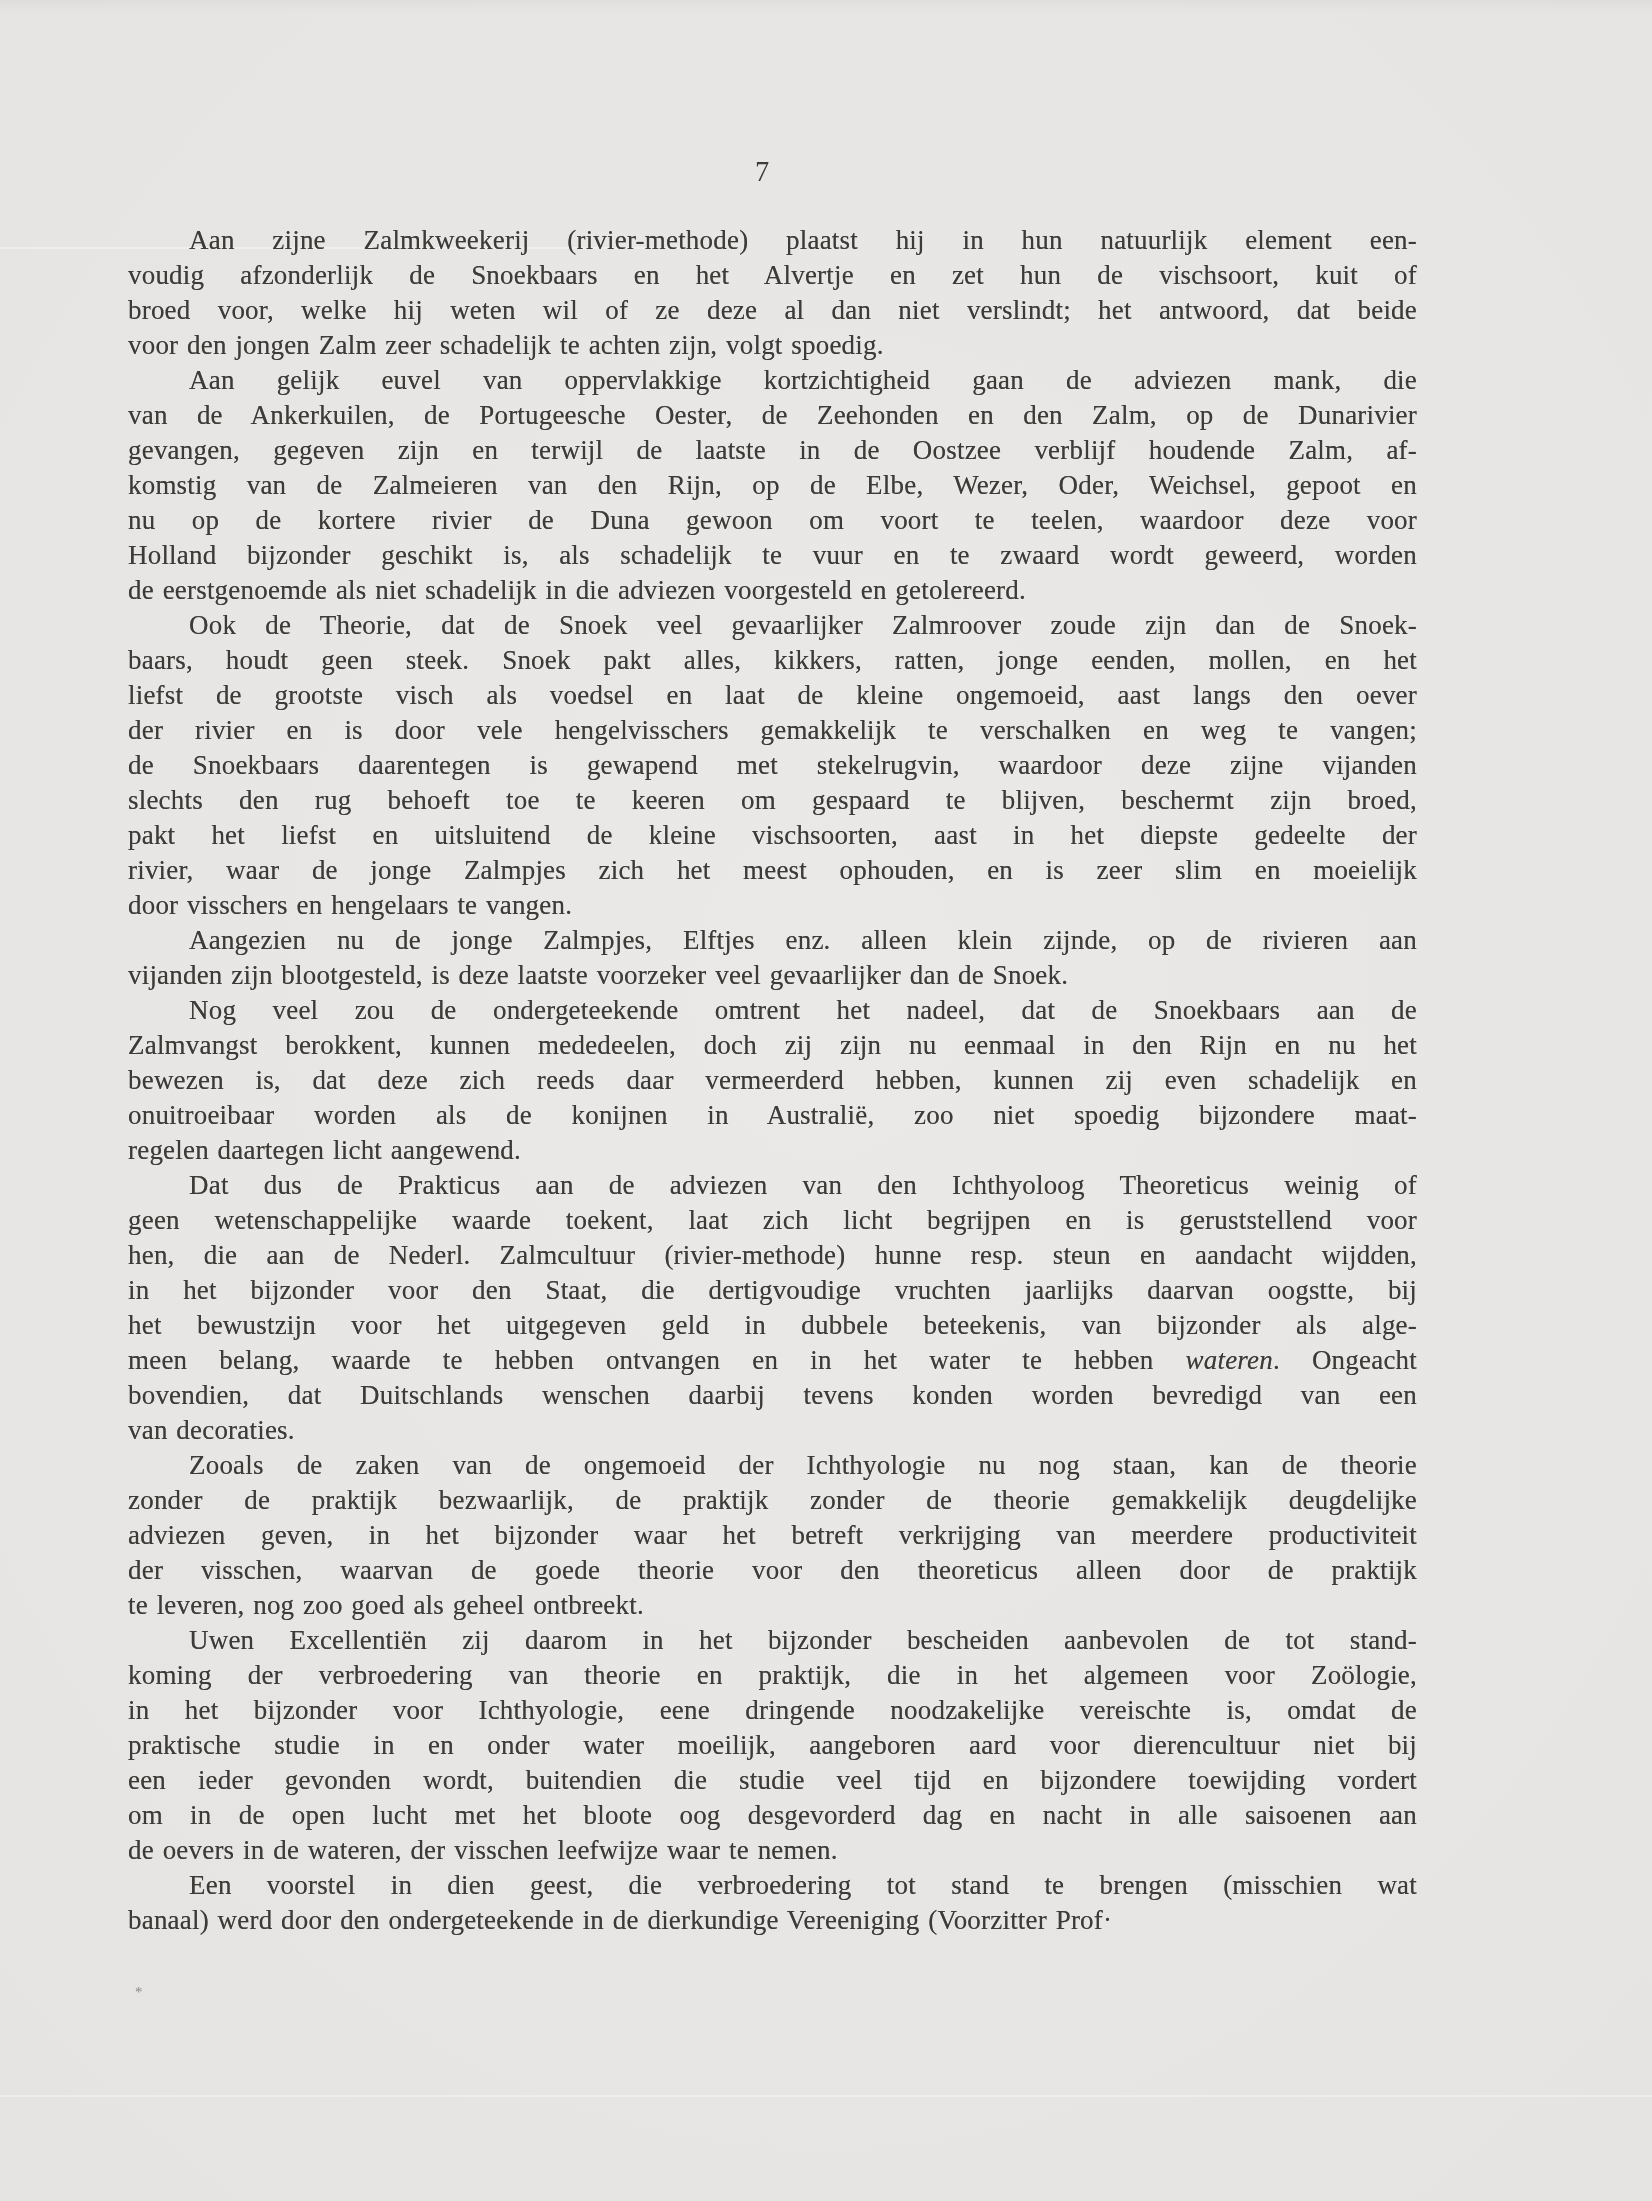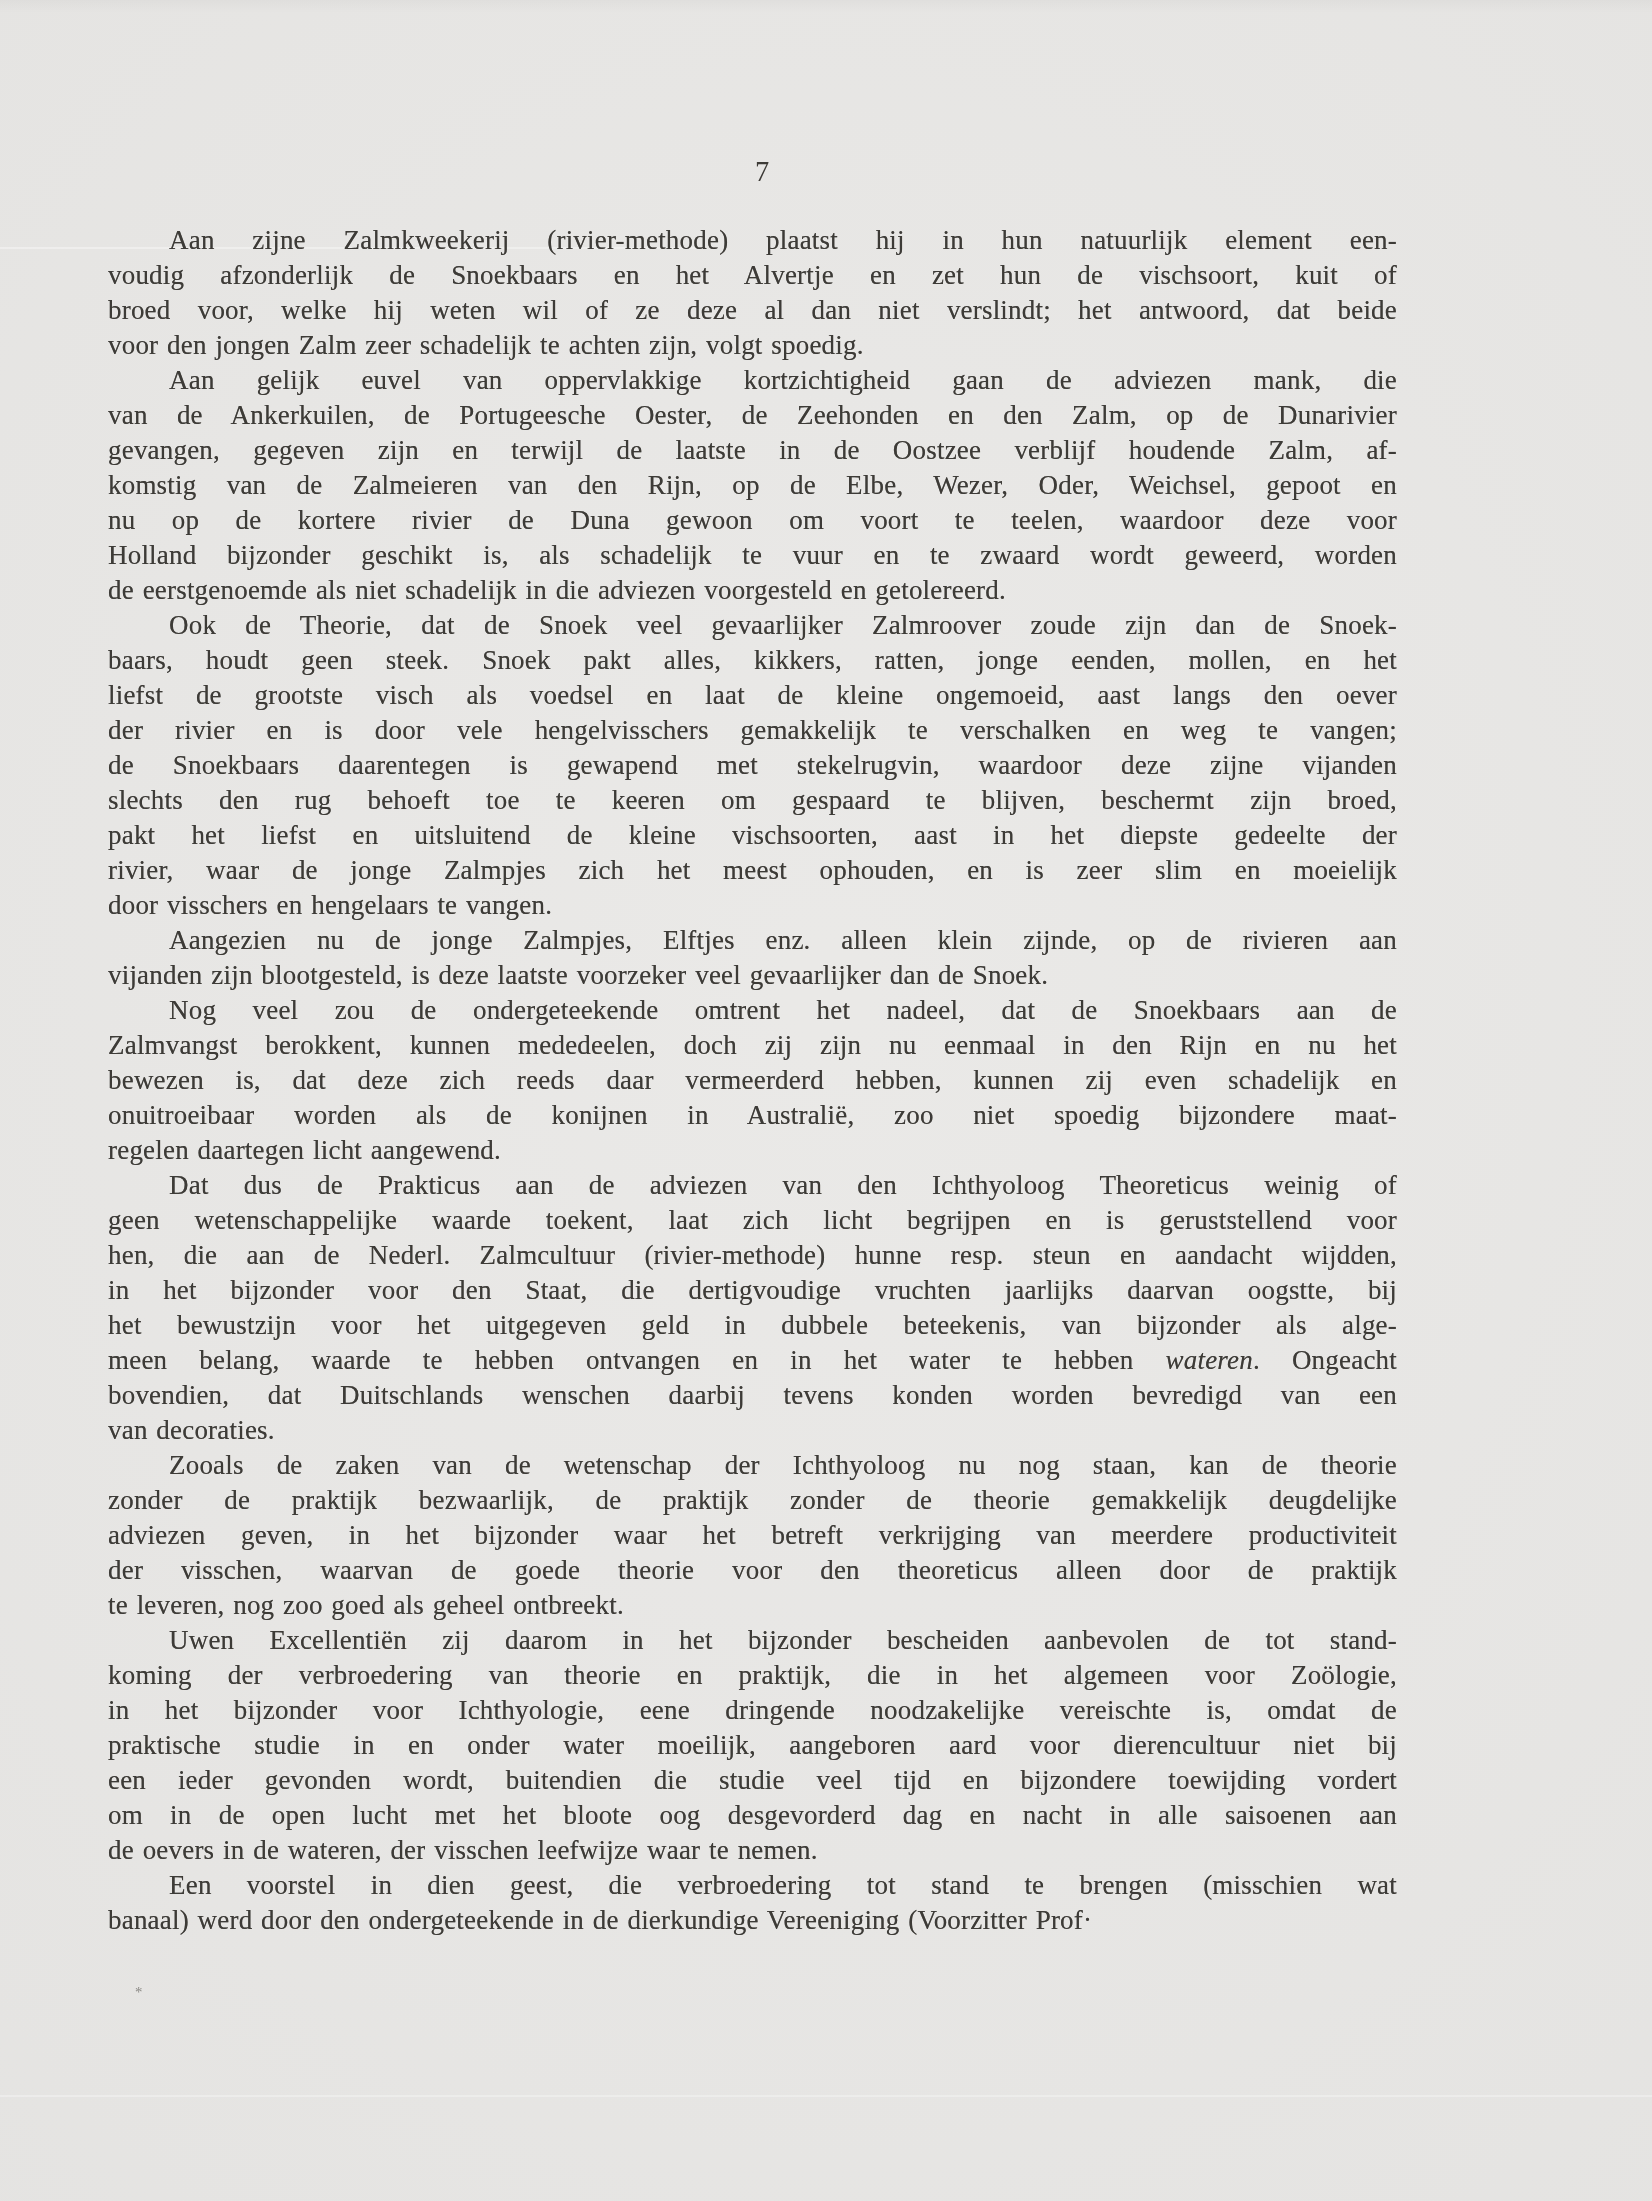--- a/index.html
+++ b/index.html
@@ -45,21 +45,21 @@
     top: 156px;
     left: 118px;
     width: 1289px;
     text-align: center;
     font-size: 28.5px;
     letter-spacing: 0.9px;
   }
   .text-block {
     position: absolute;
     top: 223px;
-    left: 108px;
+    left: 128px;
     width: 1289px;
     font-size: 27px;
     line-height: 35px;
     letter-spacing: 0.2px;
     word-spacing: 1.8px;
     text-shadow: 0 0 0.5px rgba(40,38,34,0.55);
   }
   .line {
     text-align: justify;
     text-align-last: justify;
@@ -133,21 +133,21 @@
       <div class="line para-start">Dat dus de Prakticus aan de adviezen van den Ichthyoloog Theoreticus weinig of</div>
       <div class="line">geen wetenschappelijke waarde toekent, laat zich licht begrijpen en is geruststellend voor</div>
       <div class="line">hen, die aan de Nederl. Zalmcultuur (rivier-methode) hunne resp. steun en aandacht wijdden,</div>
       <div class="line">in het bijzonder voor den Staat, die dertigvoudige vruchten jaarlijks daarvan oogstte, bij</div>
       <div class="line">het bewustzijn voor het uitgegeven geld in dubbele beteekenis, van bijzonder als alge-</div>
       <div class="line"><span>meen belang, waarde te hebben ontvangen en in het water te hebben </span><em>wateren</em><span>. Ongeacht</span></div>
       <div class="line">bovendien, dat Duitschlands wenschen daarbij tevens konden worden bevredigd van een</div>
       <div class="line para-end">van decoraties.</div>
     </div>
     <div class="paragraph">
-      <div class="line para-start">Zooals de zaken van de wetenschap der Ichthyoloog nu nog staan, kan de theorie</div>
+      <div class="line para-start">Zooals de zaken van de ongemoeid der Ichthyologie nu nog staan, kan de theorie</div>
       <div class="line">zonder de praktijk bezwaarlijk, de praktijk zonder de theorie gemakkelijk deugdelijke</div>
       <div class="line">adviezen geven, in het bijzonder waar het betreft verkrijging van meerdere productiviteit</div>
       <div class="line">der visschen, waarvan de goede theorie voor den theoreticus alleen door de praktijk</div>
       <div class="line para-end">te leveren, nog zoo goed als geheel ontbreekt.</div>
     </div>
     <div class="paragraph">
       <div class="line para-start">Uwen Excellentiën zij daarom in het bijzonder bescheiden aanbevolen de tot stand-</div>
       <div class="line">koming der verbroedering van theorie en praktijk, die in het algemeen voor Zoölogie,</div>
       <div class="line">in het bijzonder voor Ichthyologie, eene dringende noodzakelijke vereischte is, omdat de</div>
       <div class="line">praktische studie in en onder water moeilijk, aangeboren aard voor dierencultuur niet bij</div>

